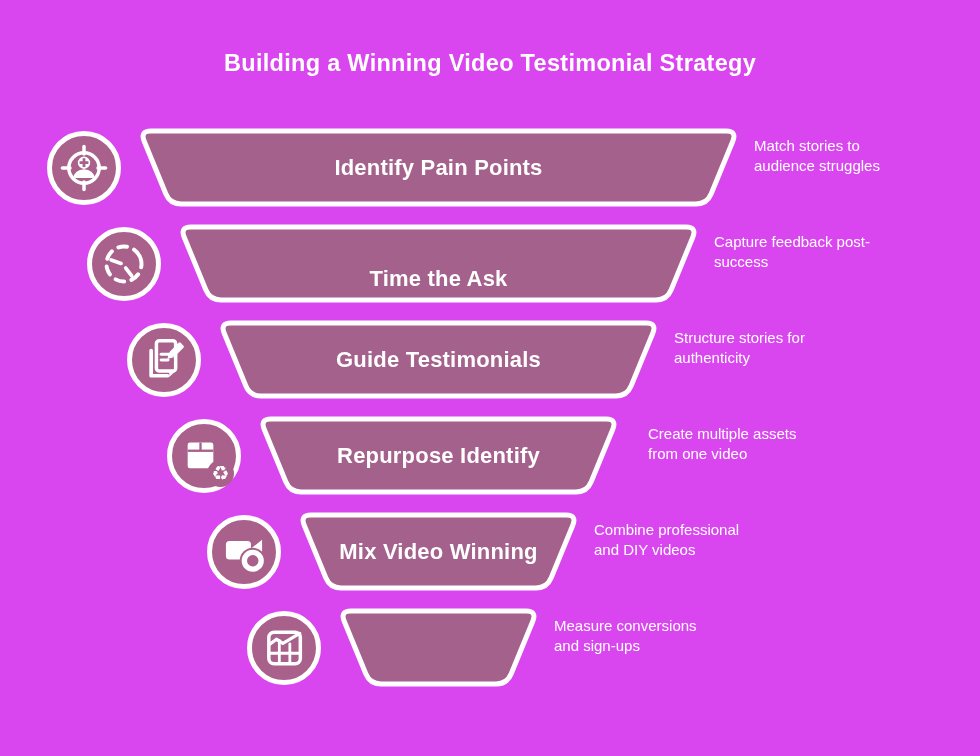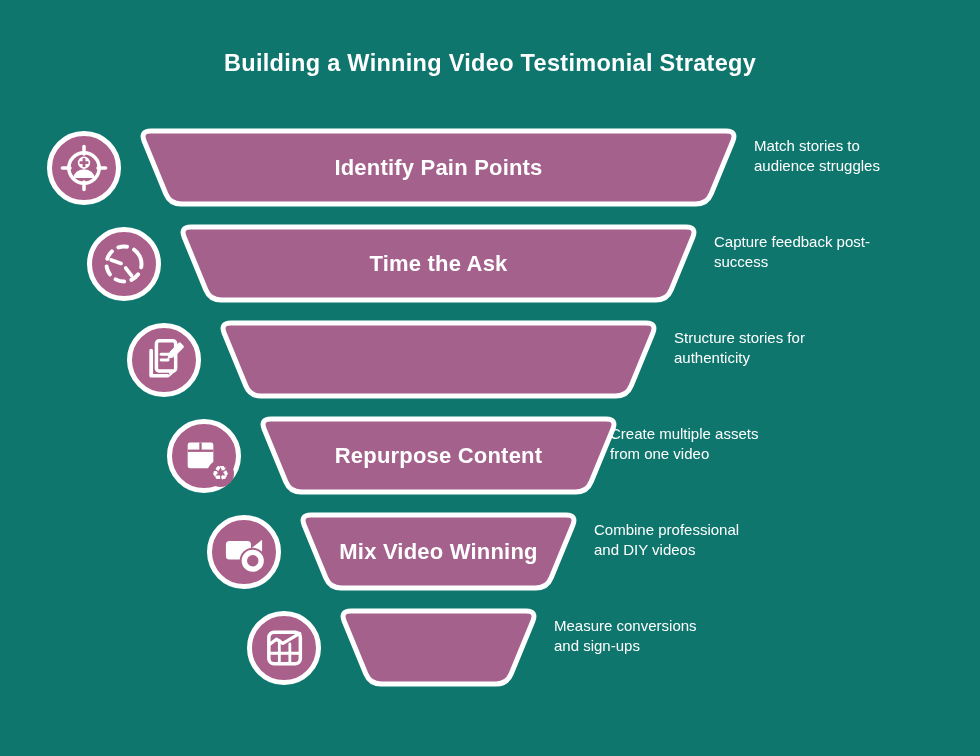--- a/index.html
+++ b/index.html
@@ -36,34 +36,34 @@
   
   .badge.b0{left:47px;top:131px}  .badge.b1{left:87px;top:227px}
   .badge.b2{left:127px;top:323px} .badge.b3{left:167px;top:419px}
   .badge.b4{left:207px;top:515px} .badge.b5{left:247px;top:611px}
 
   .trapsvg.t0{left:134px;top:125px} .trapsvg.t1{left:174px;top:221px}
   .trapsvg.t2{left:214px;top:317px} .trapsvg.t3{left:254px;top:413px}
   .trapsvg.t4{left:294px;top:509px} .trapsvg.t5{left:334px;top:605px}
 
   .trap-label.l0{left:140px;top:131px;width:597px}
-  .trap-label.l1{left:180px;top:227px;width:517px}
+  .trap-label.l1{left:180px;top:242px;width:517px}
   .trap-label.l2{left:220px;top:323px;width:437px}
   .trap-label.l3{left:260px;top:419px;width:357px}
   .trap-label.l4{left:300px;top:515px;width:277px}
   .trap-label.l5{left:340px;top:611px;width:197px}
 
   .desc.d0{left:754px;top:136px} .desc.d1{left:714px;top:232px}
-  .desc.d2{left:674px;top:328px} .desc.d3{left:610px;top:424px}
+  .desc.d2{left:674px;top:328px} .desc.d3{left:648px;top:424px}
   .desc.d4{left:594px;top:520px} .desc.d5{left:554px;top:616px}
 </style>
 </head>
 <body>
 
-<div class="canvas" style="background: #0f766e;">
+<div class="canvas" style="background: #d946ef;">
 
   <h1 class="title">Building a Winning Video Testimonial Strategy</h1>
 
   <svg class="trapsvg t0" width="609" height="85">
       <path d="M 11,0 L 586,0 Q 597,0 592.8,10.2 L 571.2,62.8 Q 567,73 556,73 L 41,73 Q 30,73 25.8,62.8 L 4.2,10.2 Q 0,0 11,0 Z" transform="translate(6,6)" fill="#a4618c" stroke="#ffffff" stroke-width="5"></path>
     </svg>
   <svg class="trapsvg t1" width="529" height="85">
       <path d="M 11,0 L 506,0 Q 517,0 512.8,10.2 L 491.2,62.8 Q 487,73 476,73 L 41,73 Q 30,73 25.8,62.8 L 4.2,10.2 Q 0,0 11,0 Z" transform="translate(6,6)" fill="#a4618c" stroke="#ffffff" stroke-width="5"></path>
     </svg>
   <svg class="trapsvg t2" width="449" height="85">
@@ -74,21 +74,22 @@
     </svg>
   <svg class="trapsvg t4" width="289" height="85">
       <path d="M 11,0 L 266,0 Q 277,0 272.8,10.2 L 251.2,62.8 Q 247,73 236,73 L 41,73 Q 30,73 25.8,62.8 L 4.2,10.2 Q 0,0 11,0 Z" transform="translate(6,6)" fill="#a4618c" stroke="#ffffff" stroke-width="5"></path>
     </svg>
   <svg class="trapsvg t5" width="209" height="85">
       <path d="M 11,0 L 186,0 Q 197,0 192.8,10.2 L 171.2,62.8 Q 167,73 156,73 L 41,73 Q 30,73 25.8,62.8 L 4.2,10.2 Q 0,0 11,0 Z" transform="translate(6,6)" fill="#a4618c" stroke="#ffffff" stroke-width="5"></path>
     </svg>
 
   <div class="trap-label l0">Identify Pain Points</div>
   <div class="trap-label l1">Time the Ask</div>
-  <div class="trap-label l3">Repurpose Content</div>
+  <div class="trap-label l2">Guide Testimonials</div>
+  <div class="trap-label l3">Repurpose Identify</div>
   <div class="trap-label l4">Mix Video Winning</div>
 
   <div class="desc d0">Match stories to
 audience struggles</div>
   <div class="desc d2">Structure stories for
 authenticity</div>
   <div class="desc d1">Capture feedback post-
 success</div>
   <div class="desc d3">Create multiple assets
 from one video</div>

